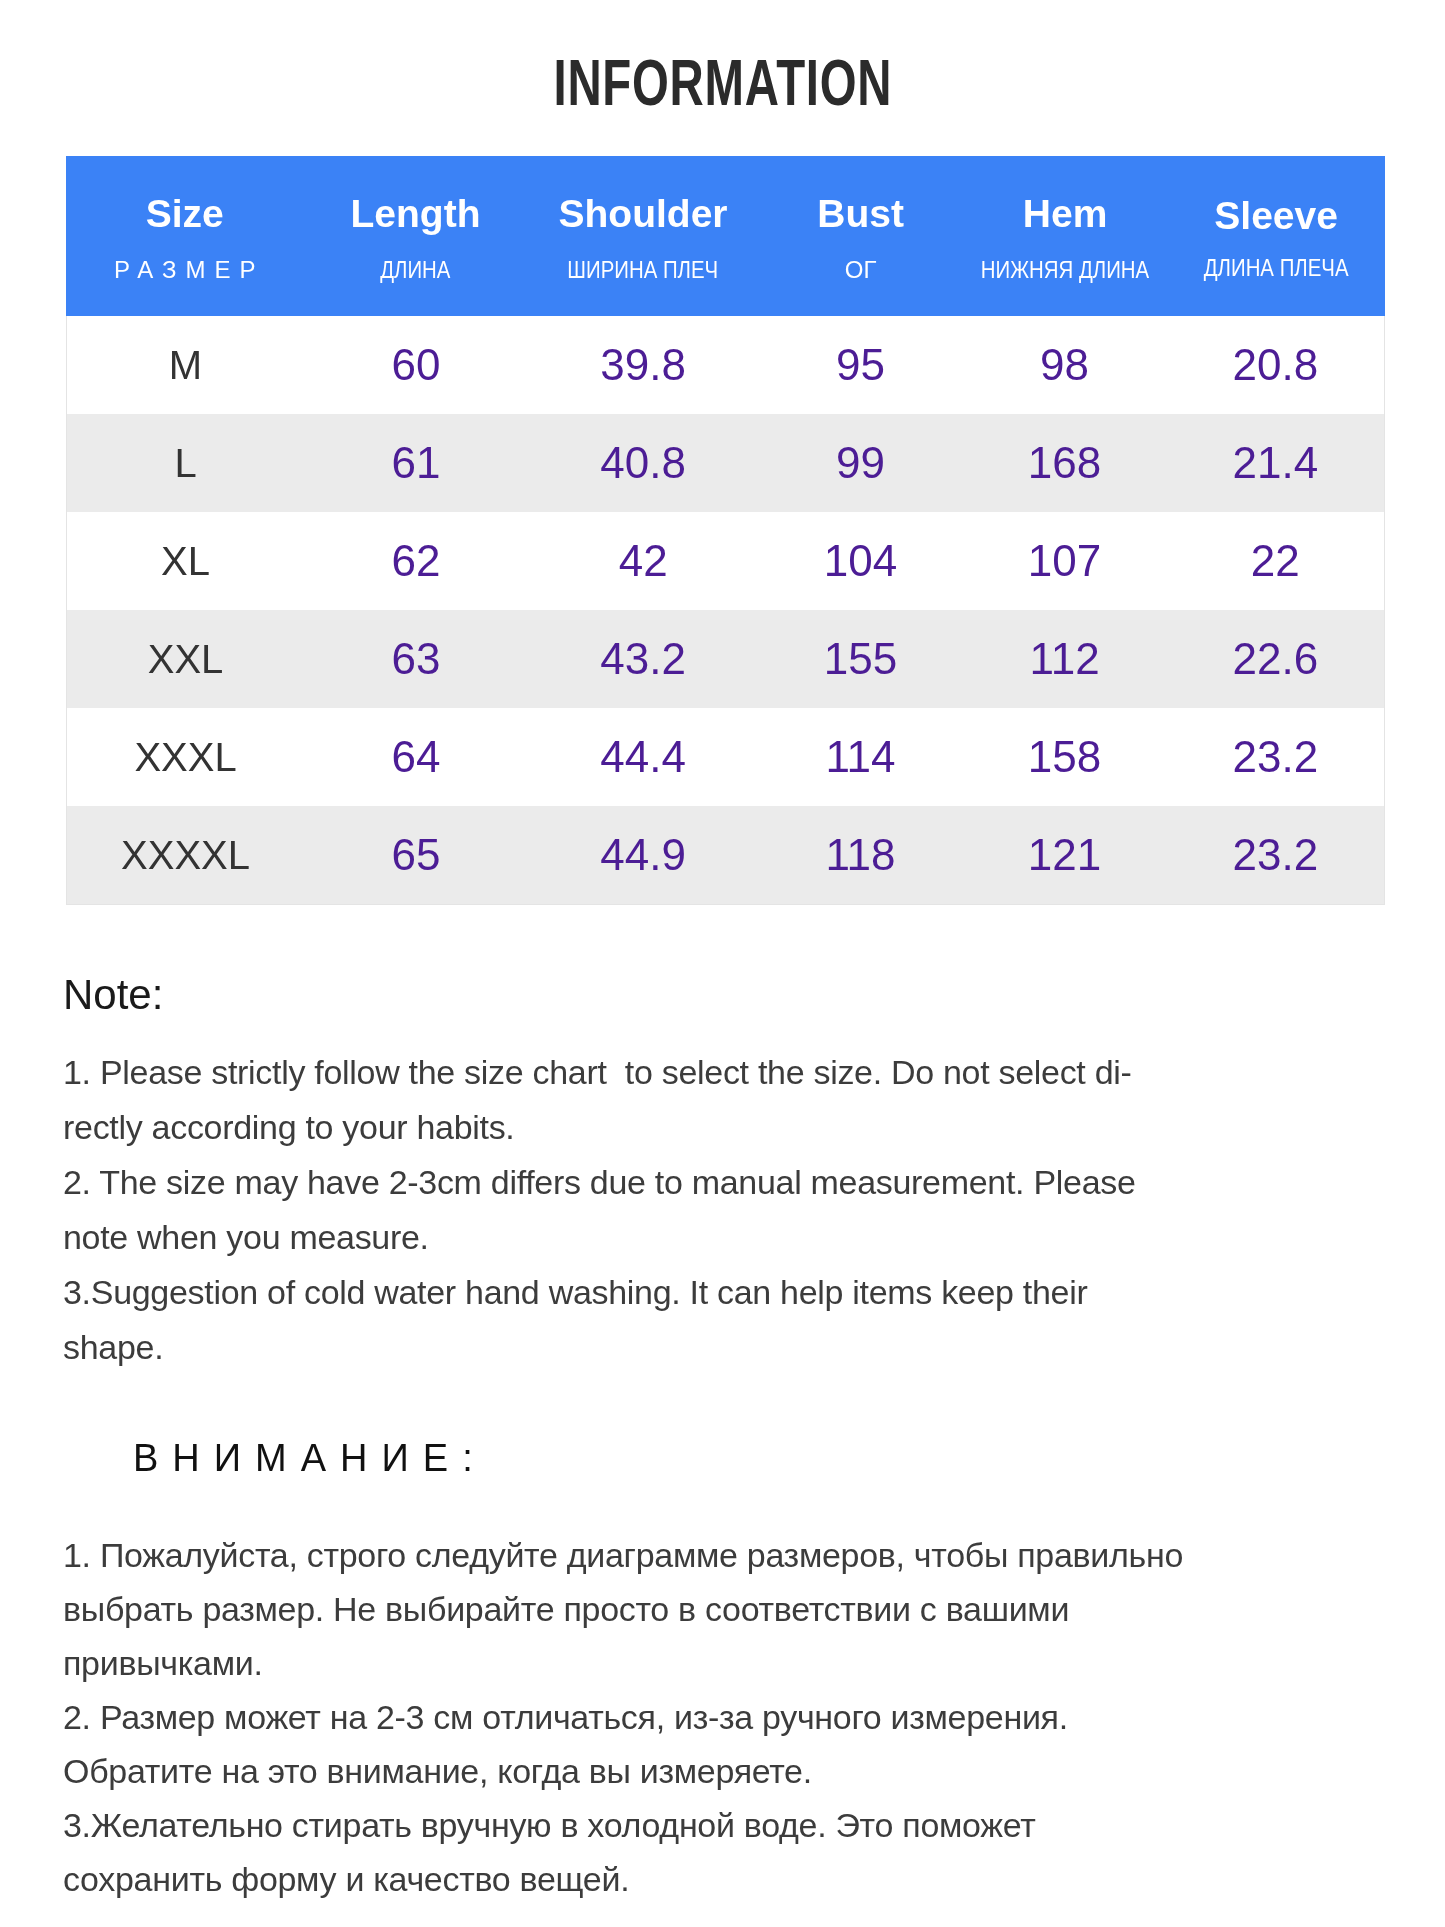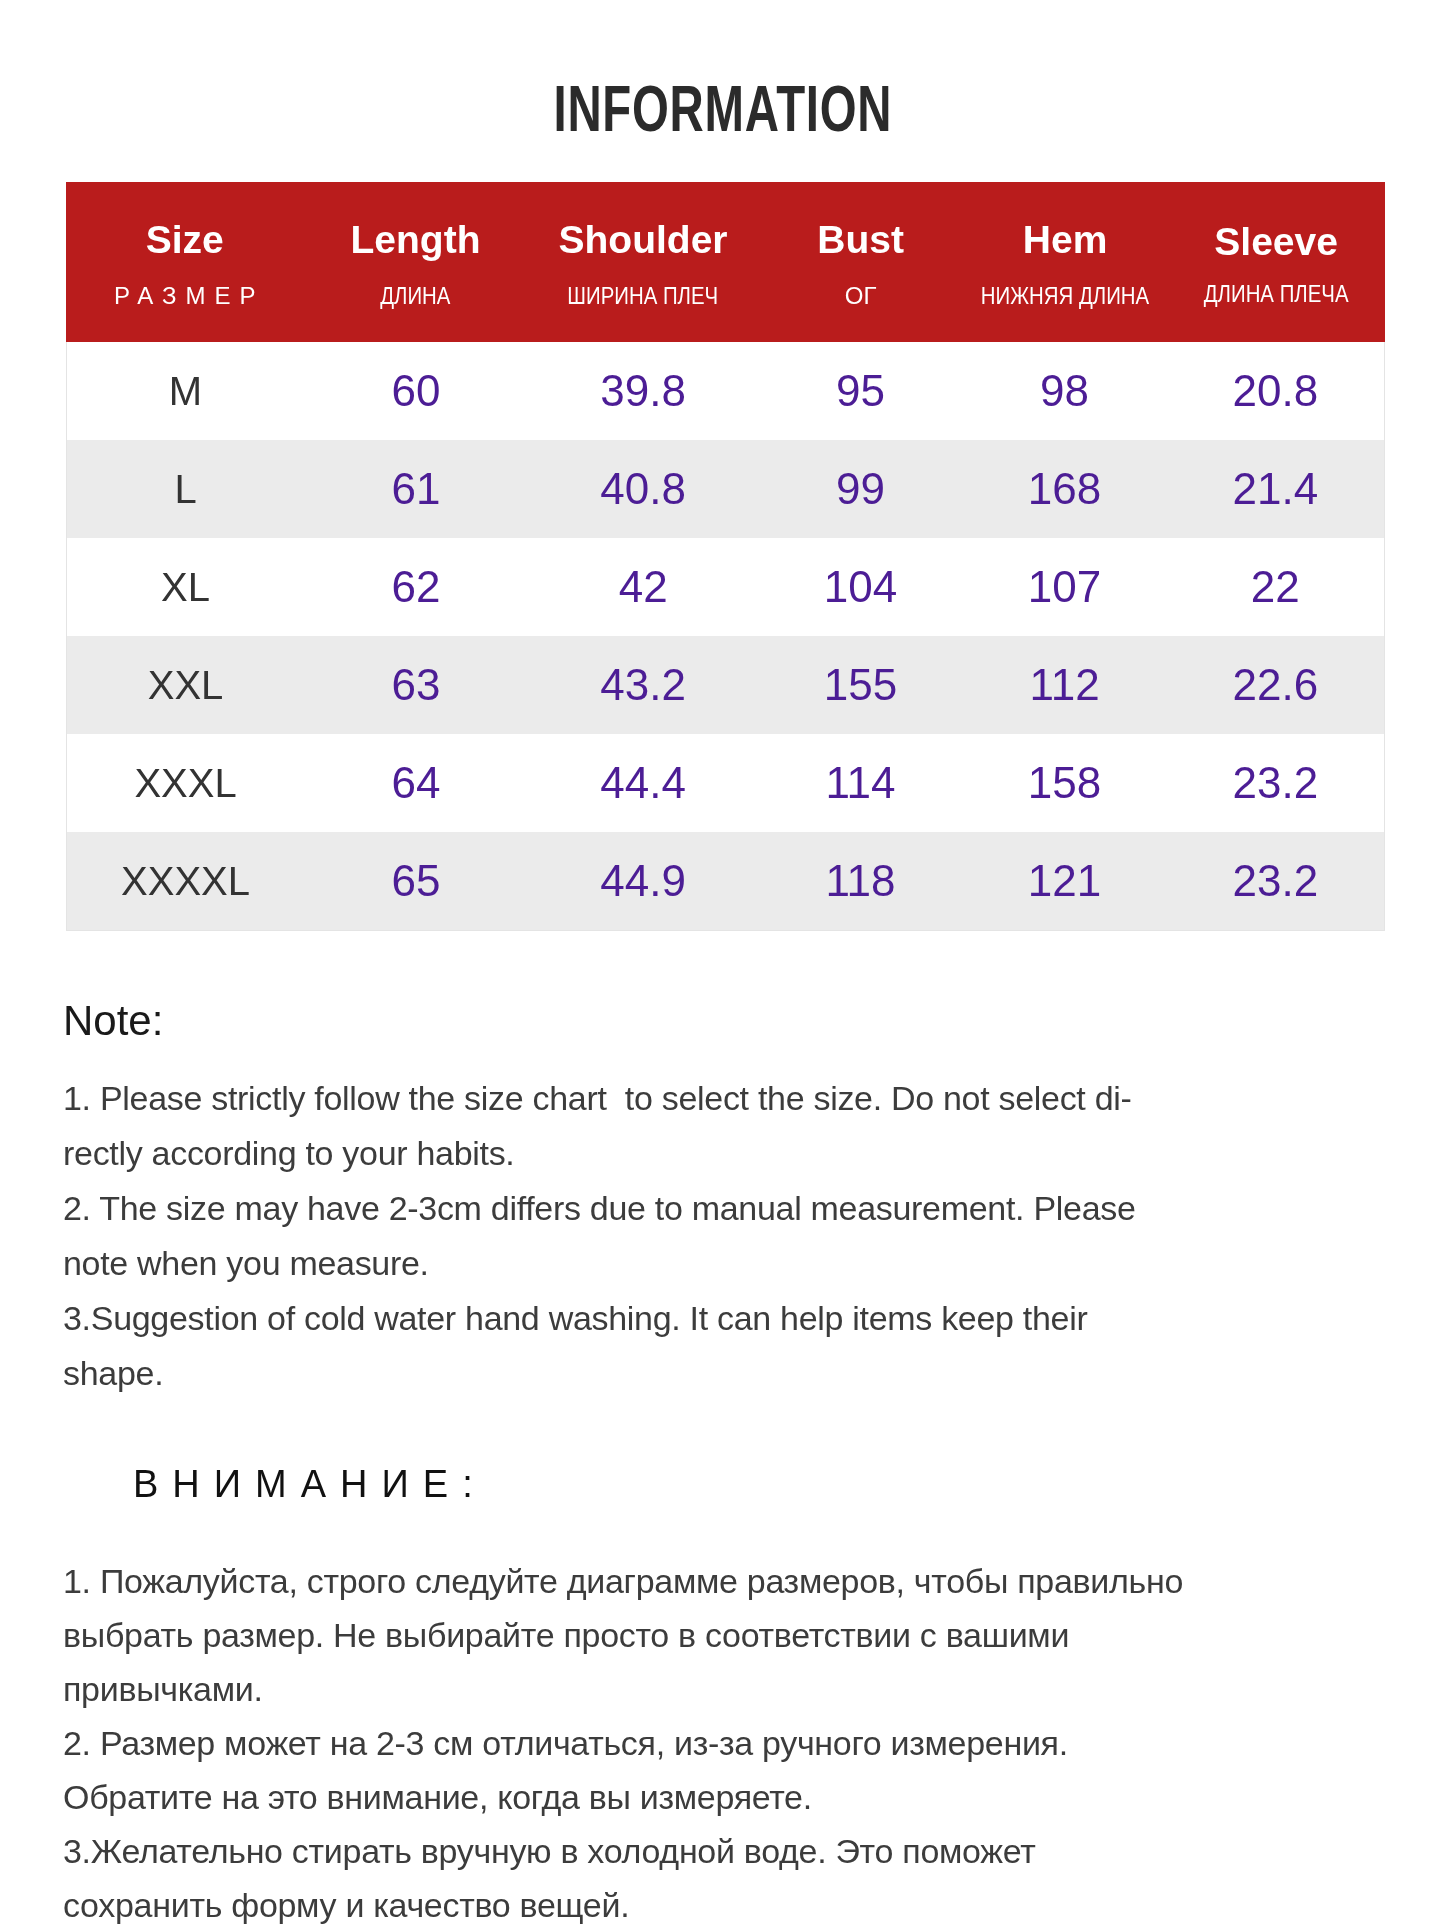--- a/index.html
+++ b/index.html
@@ -3,33 +3,33 @@
 <meta charset="utf-8">
 <style>
   * { margin:0; padding:0; box-sizing:border-box; }
   html,body { background:#ffffff; }
   body {
     width:1445px; height:1927px; overflow:hidden;
     font-family:"Liberation Sans", sans-serif;
     color:#333;
   }
   
-  .title-wrap { text-align:center; padding-top:72px; }
+  .title-wrap { text-align:center; padding-top:46px; }
   .title-wrap h1 {
     display:inline-block;
     font-size:64px; font-weight:700; color:#2b2b2b;
     letter-spacing:1px;
     transform:scaleX(0.74); transform-origin:center;
     white-space:nowrap;
   }
   
   .size-table { margin:36px 60px 0 66px; }
   .thead {
     display:flex; height:160px;
-    background:#b91c1c; color:#ffffff;
+    background:#3b82f6; color:#ffffff;
   }
   .th {
     display:flex; flex-direction:column;
     align-items:center; justify-content:center;
     gap:20px; padding-top:4px;
   }
   .th .en { font-size:39px; font-weight:700; white-space:nowrap; }
   .th .ru { font-size:24px; font-weight:400; white-space:nowrap; }
   .th .ru.cond  { transform:scaleX(0.85); transform-origin:center; }
   .th .ru.wide  { letter-spacing:9px; margin-right:-9px; }

